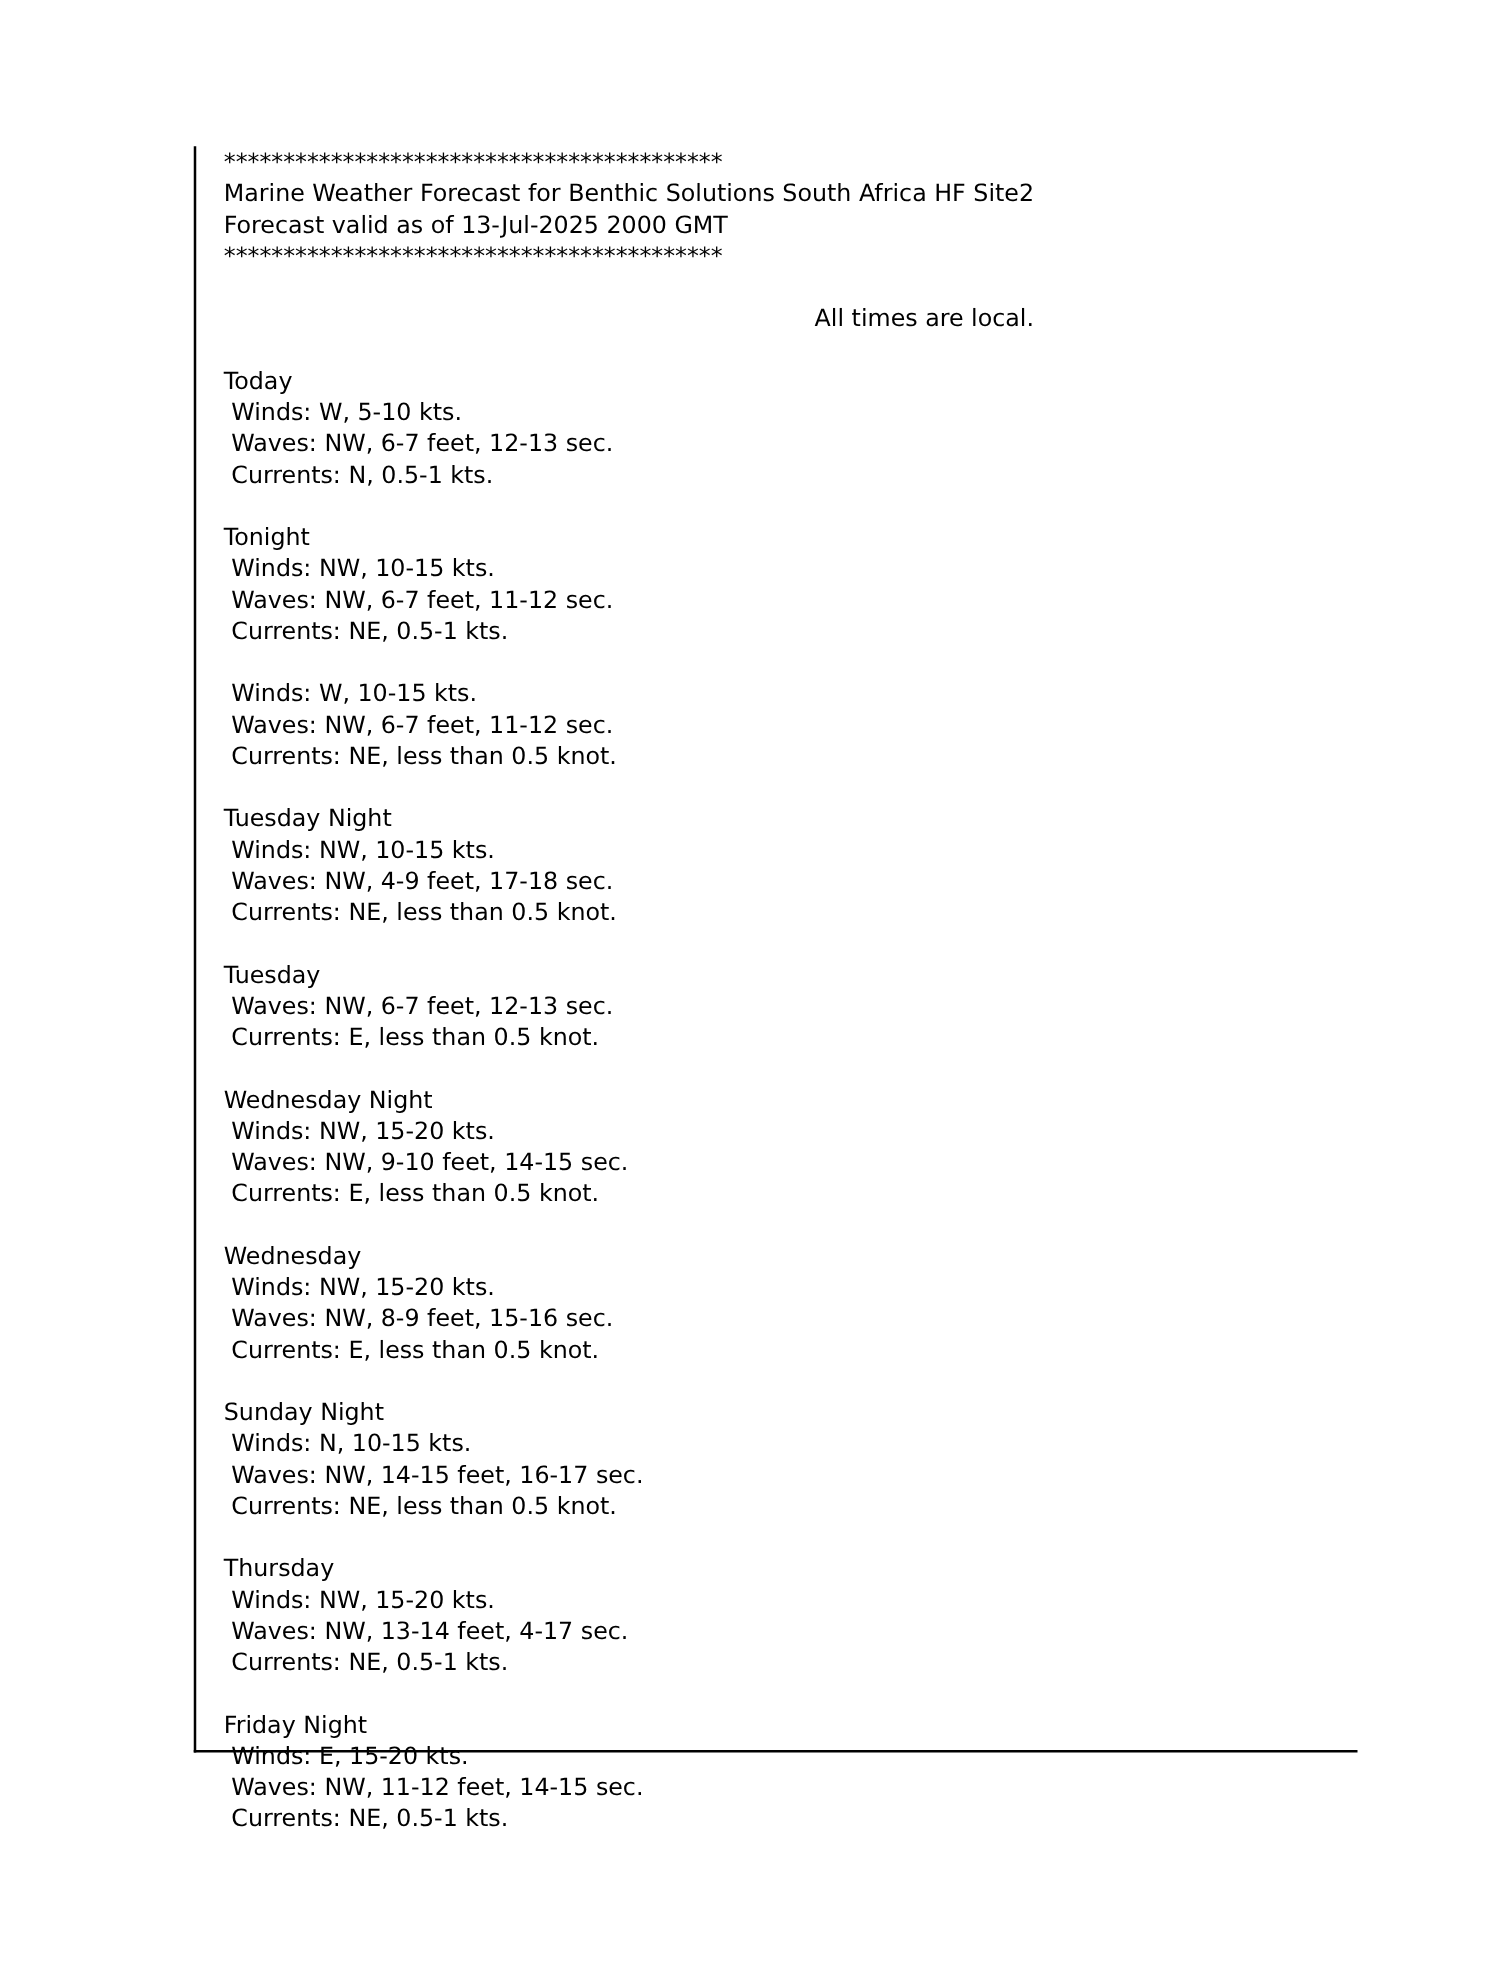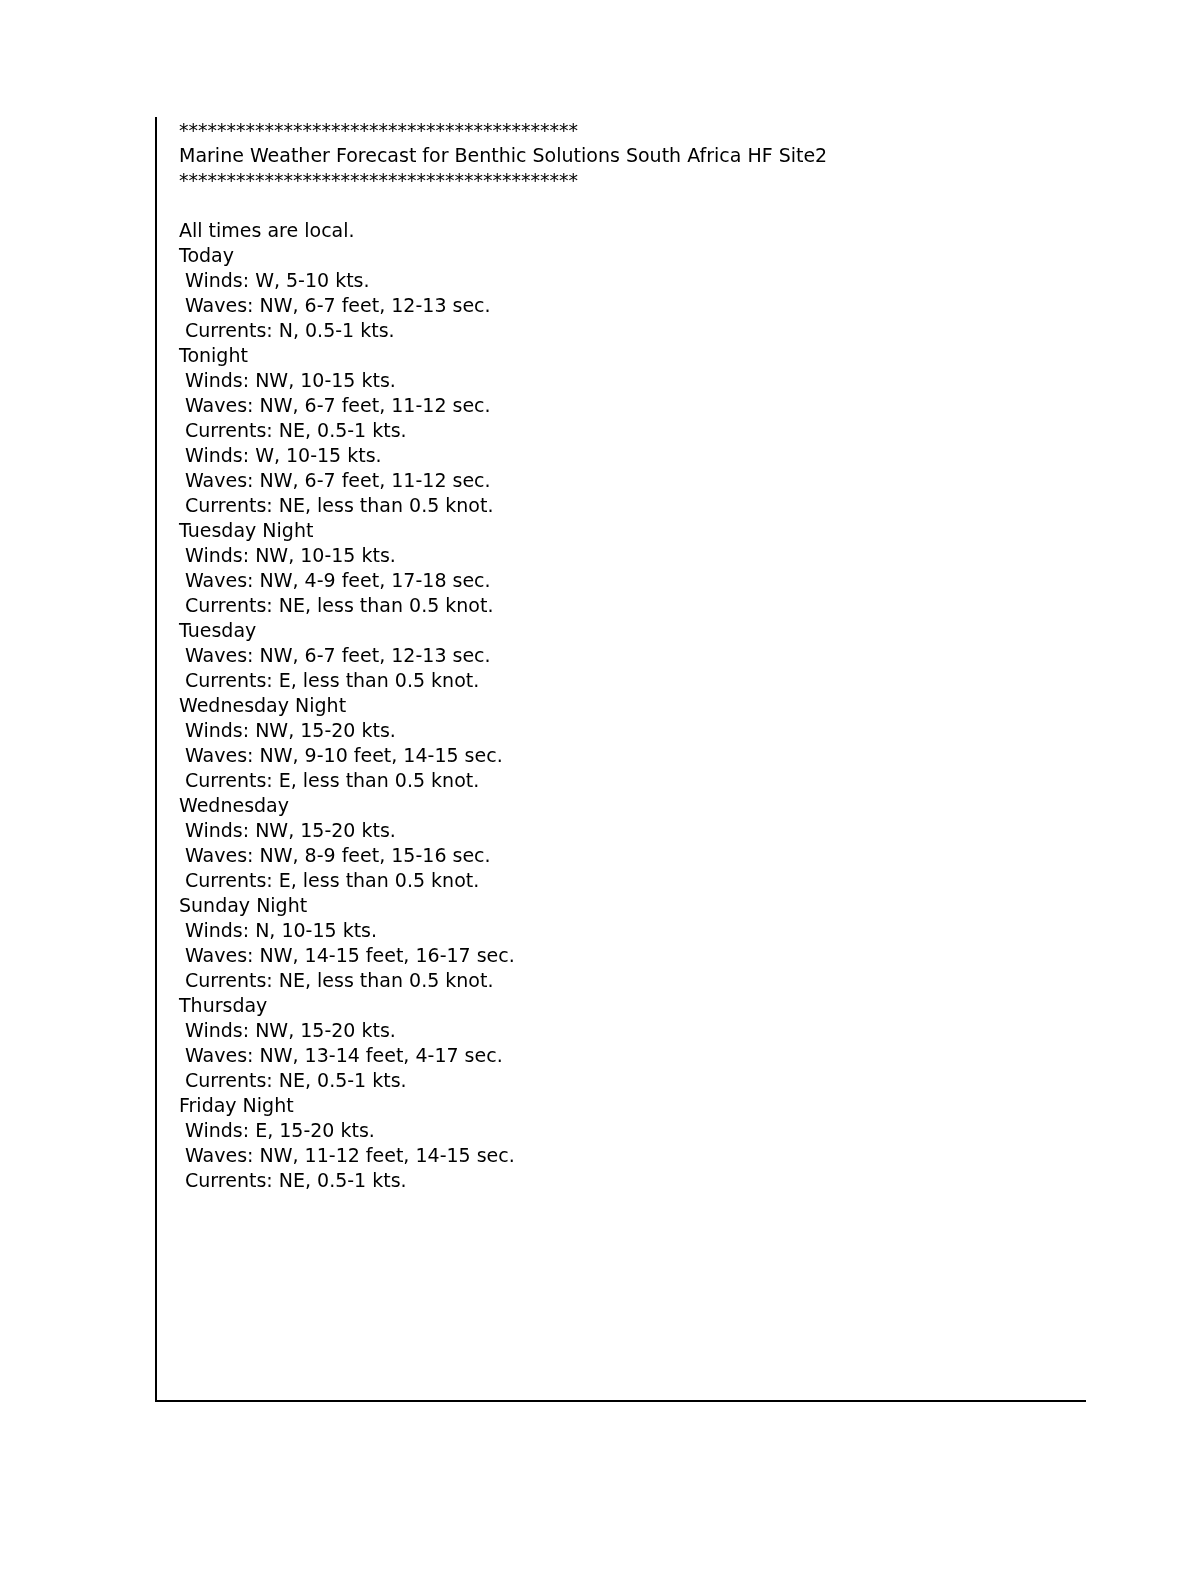--- a/index.html
+++ b/index.html
@@ -39,34 +39,37 @@
     line-height: 25px;
     color: #000000;
     letter-spacing: 0;
   }
   .line {
     height: 25px;
     white-space: pre; 
   }
   .gap-above {
     margin-top: 25px; 
+    text-align: right;
   }
   .period {
+    margin-top: 25px; 
   }
 </style>
 </head>
 <body style="background: rgb(255, 255, 255);">
 
 <div class="page">
 
   <div class="frame" style="border-left-color: rgb(0, 0, 0); border-bottom-color: rgb(0, 0, 0);"></div>
 
   <div class="text-col" style="color: rgb(0, 0, 0);">
     <div class="line">******************************************</div>
     <div class="line">Marine Weather Forecast for Benthic Solutions South Africa HF Site2</div>
+    <div class="line">Forecast valid as of 13-Jul-2025 2000 GMT</div>
     <div class="line">******************************************</div>
     <div class="line gap-above">All times are local.</div>
     <div id="periods">
         <div class="period">
     <div class="line">Today</div>
   <div class="line"> Winds: W, 5-10 kts.</div>
           <div class="line"> Waves: NW, 6-7 feet, 12-13 sec.</div>
           <div class="line"> Currents: N, 0.5-1 kts.</div>
         </div>
         <div class="period">

